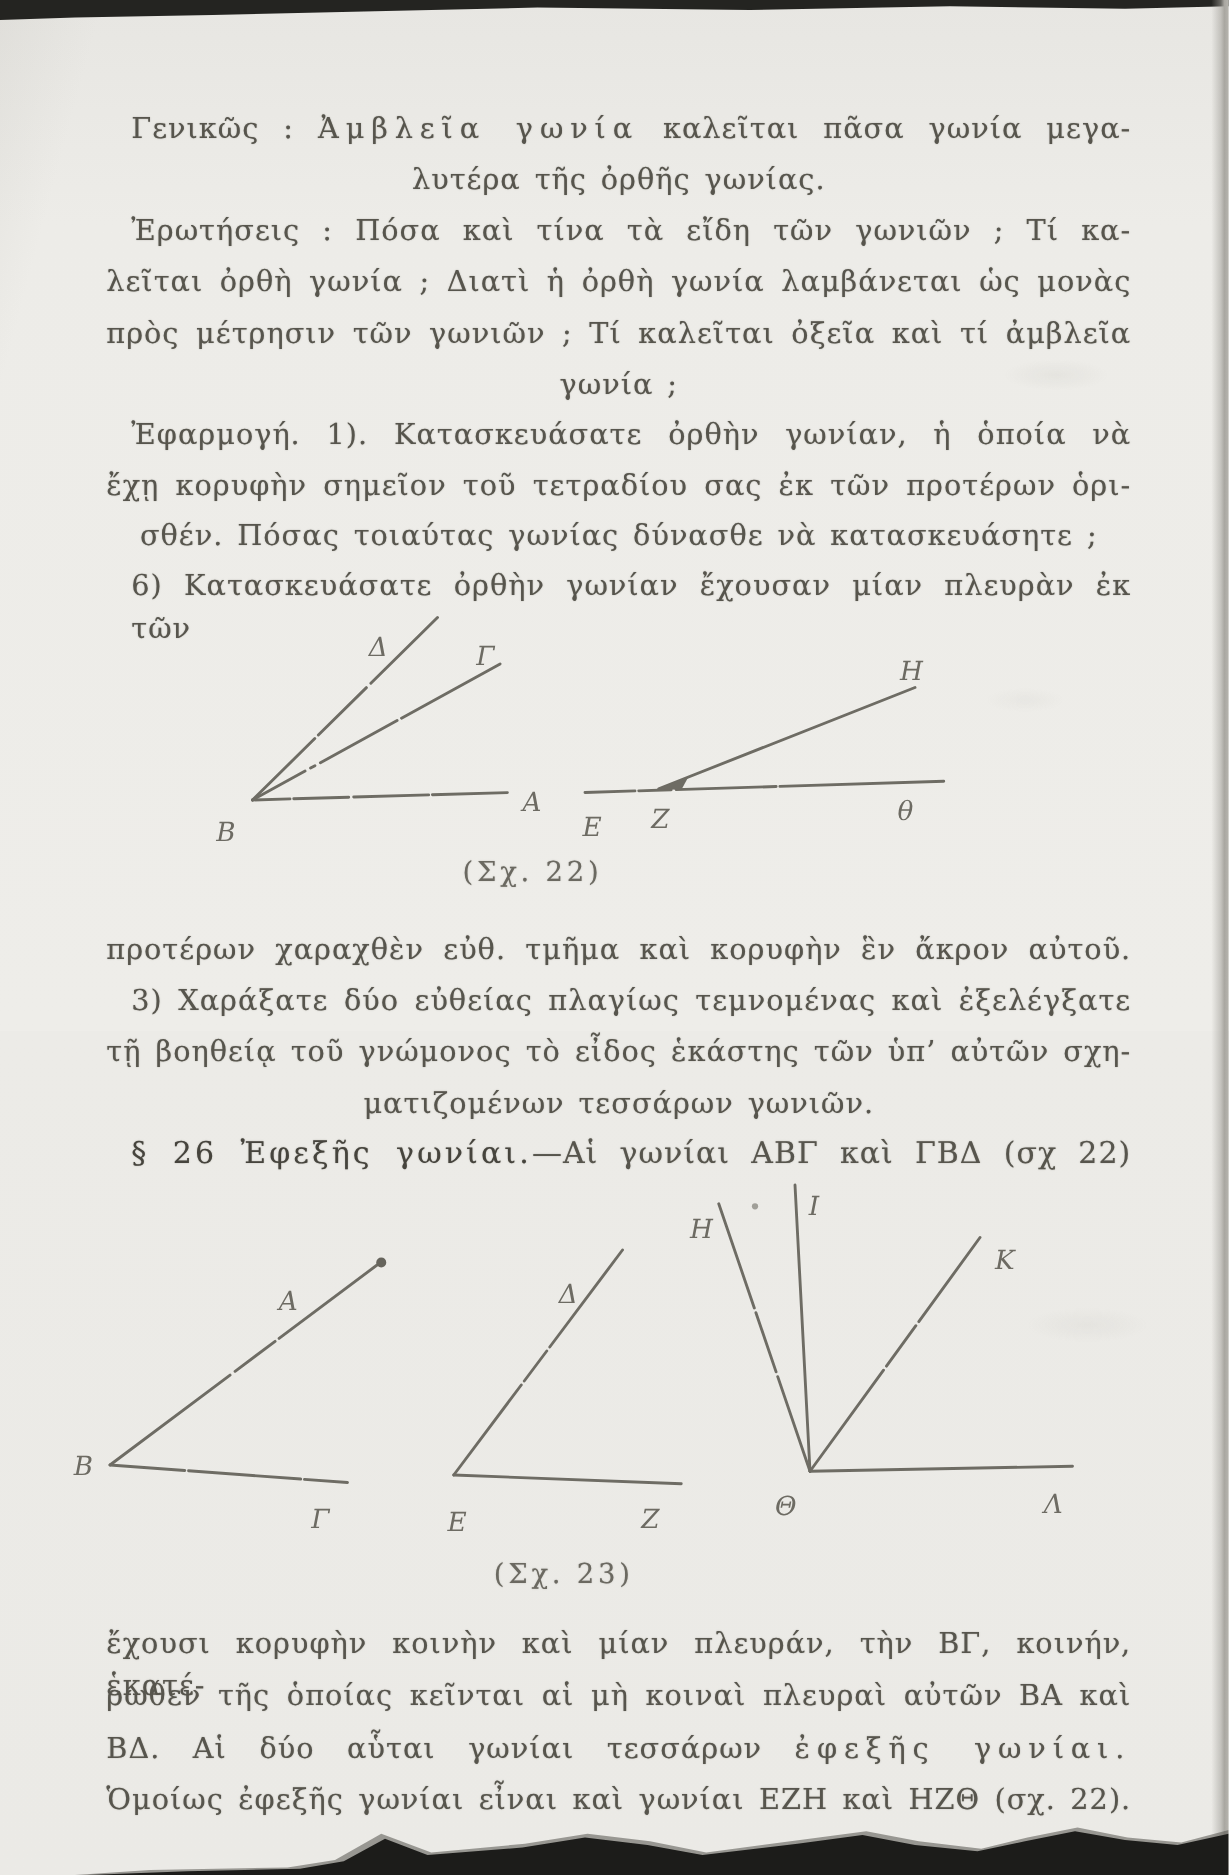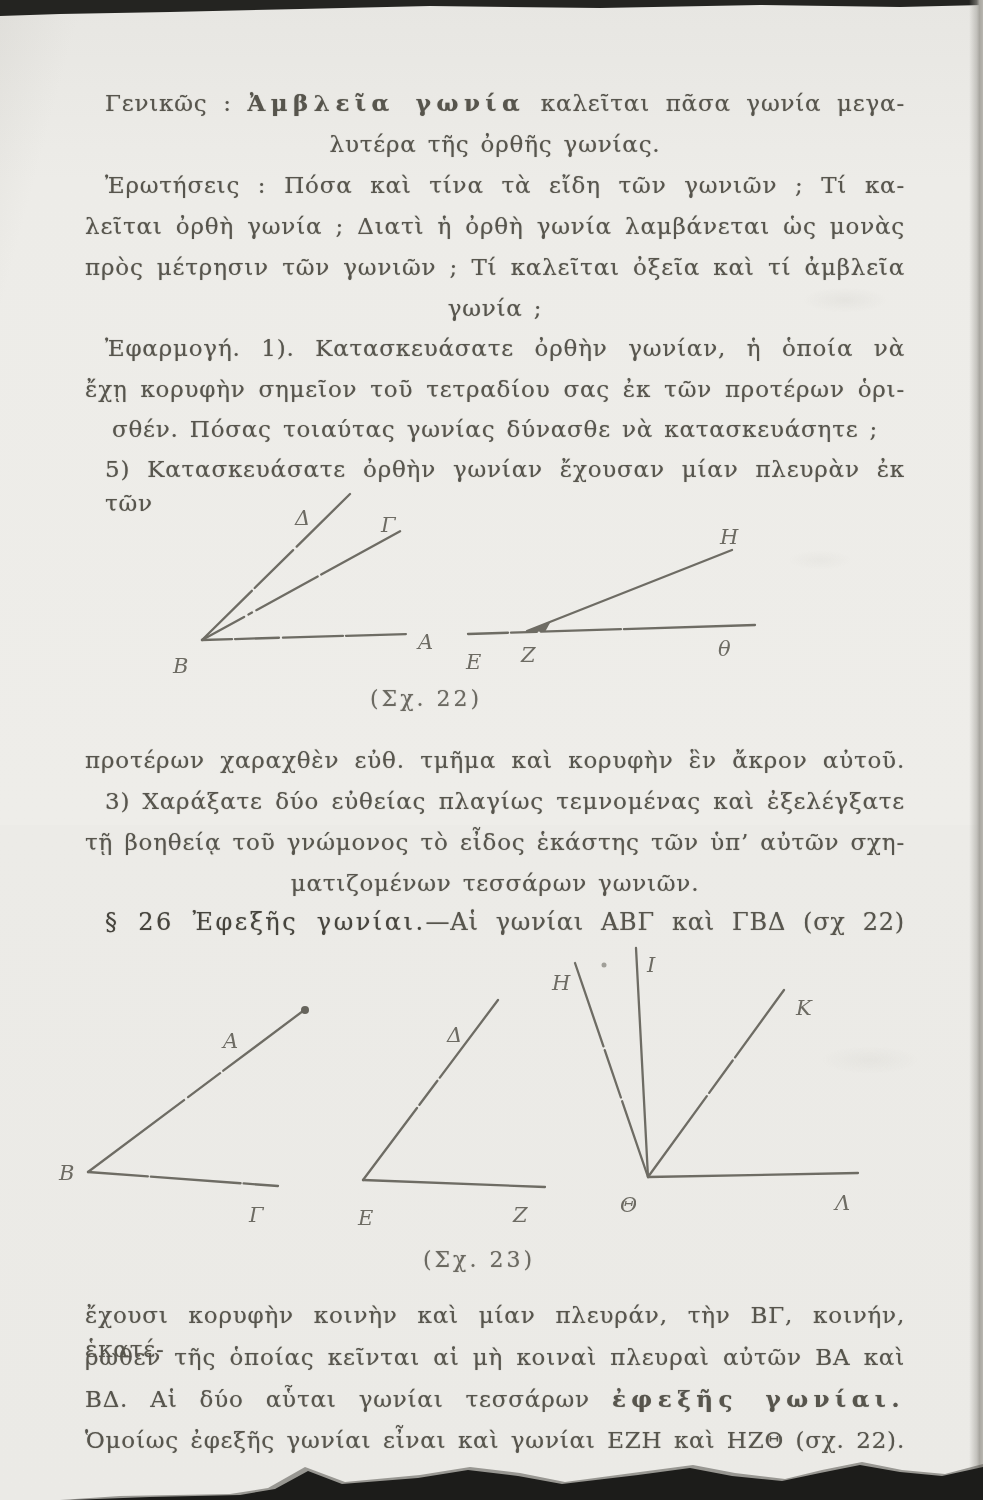--- a/index.html
+++ b/index.html
@@ -22,21 +22,21 @@
   .line{
     position:absolute; left:85px; width:820px;
     font-size:23px; line-height:34px;
     color:#57554d;
     letter-spacing:.8px; word-spacing:3px;
     text-shadow:0 0 1px rgba(87,85,77,.55);
     text-align:center;
   }
   .j{ text-align:justify; text-align-last:justify; }
   .ind{ padding-left:20px; width:800px; }
-  .ls{ letter-spacing:5.5px;font-weight:bold; }
+  .ls{ letter-spacing:5.5px; }
   .bhead{ font-weight:normal; color:#46443d; letter-spacing:2.5px; }
   .cap{
     position:absolute; font-size:22px; color:#6b6961; letter-spacing:3px;
     text-shadow:0 0 1px rgba(107,105,97,.5);
   }
   .figsvg{ position:absolute; }
   .figsvg path, .figsvg line, .figsvg polyline{
     stroke:#6e6c64; stroke-width:2.3; fill:none; stroke-linecap:round;
   }
   .figlabel{
@@ -73,21 +73,21 @@
 
   <div class="line j ind" style="top:168px">Ἐρωτήσεις : Πόσα καὶ τίνα τὰ εἴδη τῶν γωνιῶν ; Τί κα-</div>
   <div class="line j" style="top:209px">λεῖται ὀρθὴ γωνία ; Διατὶ ἡ ὀρθὴ γωνία λαμβάνεται ὡς μονὰς</div>
   <div class="line j" style="top:250px">πρὸς μέτρησιν τῶν γωνιῶν ; Τί καλεῖται ὀξεῖα καὶ τί ἀμβλεῖα</div>
   <div class="line" style="top:291px">γωνία ;</div>
 
   <div class="line j ind" style="top:331px">Ἐφαρμογή. 1). Κατασκευάσατε ὀρθὴν γωνίαν, ἡ ὁποία νὰ</div>
   <div class="line j" style="top:372px">ἔχῃ κορυφὴν σημεῖον τοῦ τετραδίου σας ἐκ τῶν προτέρων ὁρι-</div>
   <div class="line" style="top:412px">σθέν. Πόσας τοιαύτας γωνίας δύνασθε νὰ κατασκευάσητε ;</div>
 
-  <div class="line j ind" style="top:452px">5) Κατασκευάσατε ὀρθὴν γωνίαν ἔχουσαν μίαν πλευρὰν ἐκ τῶν</div>
+  <div class="line j ind" style="top:452px">6) Κατασκευάσατε ὀρθὴν γωνίαν ἔχουσαν μίαν πλευρὰν ἐκ τῶν</div>
 
   <svg class="figsvg" style="left:85px; top:478px" width="700" height="205" viewBox="0 0 700 205">
 
     <line x1="117" y1="162" x2="265" y2="16" stroke-dasharray="70 4 54 5 80"></line>
     <line x1="117" y1="162" x2="330" y2="45" stroke-dasharray="48 5 4 5 70 4 90"></line>
     <line x1="117" y1="162" x2="323" y2="156" stroke-dasharray="30 3 44 4 60 3 60"></line>
     <text class="figlabel" x="210" y="47">Δ</text>
     <text class="figlabel" x="296" y="54">Γ</text>
     <text class="figlabel" x="333" y="171">Α</text>
     <text class="figlabel" x="88" y="195">Β</text>
@@ -131,21 +131,21 @@
     <line x1="593" y1="239" x2="581" y2="10"></line>
     <line x1="593" y1="239" x2="729" y2="52" stroke-dasharray="100 4 40 4 110"></line>
     <line x1="593" y1="239" x2="803" y2="235"></line>
     <circle cx="549" cy="27" r="2.5" fill="#6e6c64" stroke="none" opacity=".6"></circle>
     <text class="figlabel" x="497" y="52">Η</text>
     <text class="figlabel" x="592" y="34">Ι</text>
     <text class="figlabel" x="741" y="77">Κ</text>
     <text class="figlabel" x="565" y="274">Θ</text>
     <text class="figlabel" x="780" y="272">Λ</text>
   </svg>
-  <div class="cap" style="top:1247px; left:395px; width:140px; text-align:right">(Σχ. 23)</div>
+  <div class="cap" style="top:1247px; left:395px; width:140px; text-align:left">(Σχ. 23)</div>
 
   <div class="line j" style="top:1298px">ἔχουσι κορυφὴν κοινὴν καὶ μίαν πλευράν, τὴν ΒΓ, κοινήν, ἑκατέ-</div>
   <div class="line j" style="top:1340px">ρωθεν τῆς ὁποίας κεῖνται αἱ μὴ κοιναὶ πλευραὶ αὐτῶν ΒΑ καὶ</div>
   <div class="line j" style="top:1382px">
     <span>ΒΔ. Αἱ δύο αὗται γωνίαι τεσσάρων </span><span class="ls">ἐφεξῆς γωνίαι.</span>
   </div>
   <div class="line j" style="top:1423px">Ὁμοίως ἐφεξῆς γωνίαι εἶναι καὶ γωνίαι ΕΖΗ καὶ ΗΖΘ (σχ. 22).</div>
 
   <div class="edge-right"></div>
   <div class="smudges"></div>

